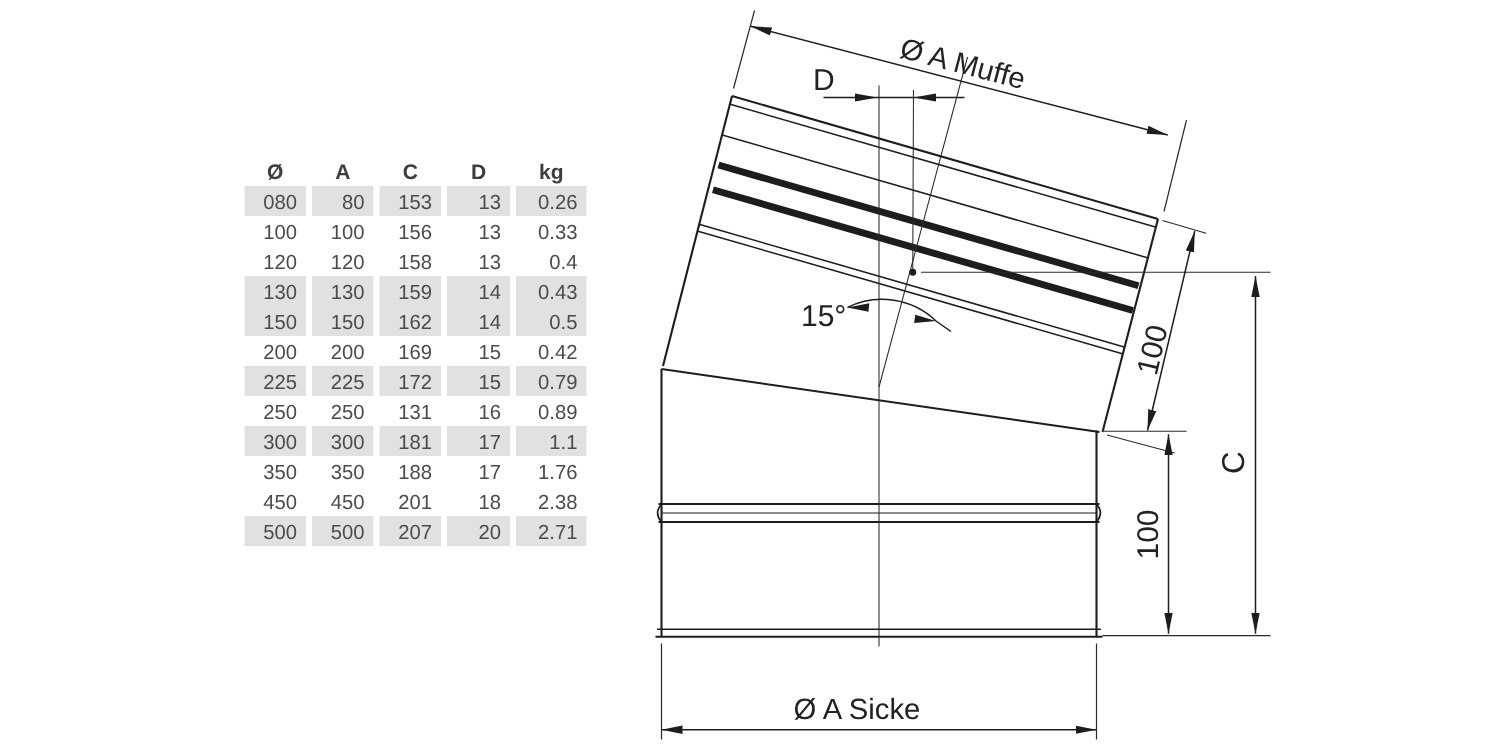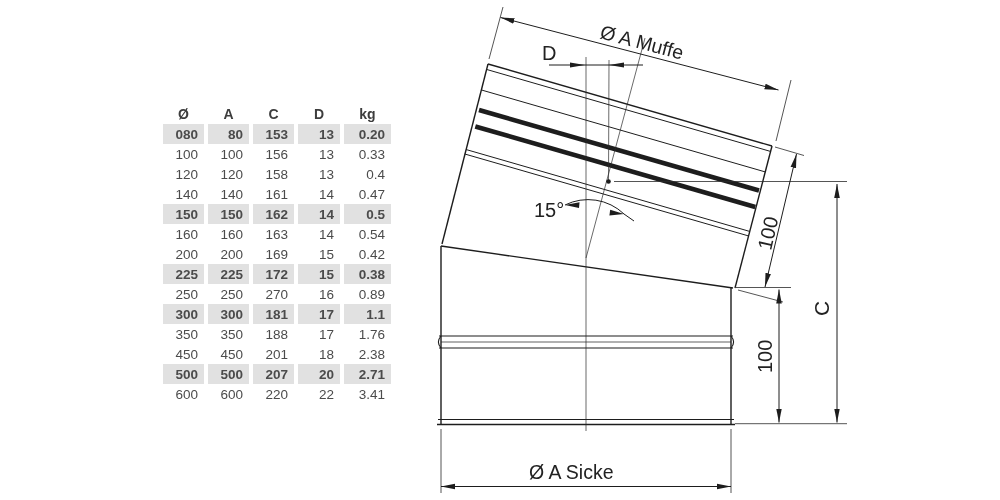--- a/index.html
+++ b/index.html
@@ -15,21 +15,21 @@
     font-size:13.5px;color:#4b4b4b;
   }
   table.spec th{
     font-weight:bold;color:#3d3d3d;font-size:14px;
     height:21px;padding:0;text-align:center;vertical-align:middle;
   }
   table.spec td{
     height:20px;padding:0 6px 0 0;text-align:right;vertical-align:middle;
     white-space:nowrap;
   }
-  table.spec tr.alt td{background:#e1e1e1;font-weight:bold;}
+  table.spec tr.alt td{background:#e1e1e1;}
   col.c1{width:41px}col.c2{width:41px}col.c3{width:41px}col.c4{width:42px}col.c5{width:47px}
   
   svg.drawing{position:absolute;left:0;top:0;width:1000px;height:500px;}
   svg.drawing text{
     font-family:"Liberation Sans", sans-serif;
     fill:#222222;
   }
 </style>
 </head>
 <body>
@@ -50,75 +50,68 @@
         <th>D</th>
         <th>kg</th>
       </tr>
   </thead>
   <tbody>
       <tr class="alt">
         <td>080</td>
         <td>80</td>
         <td>153</td>
         <td>13</td>
-        <td>0.20</td>
+        <td>0.26</td>
       </tr>
       <tr>
         <td>100</td>
         <td>100</td>
         <td>156</td>
         <td>13</td>
         <td>0.33</td>
       </tr>
       <tr>
         <td>120</td>
         <td>120</td>
         <td>158</td>
         <td>13</td>
         <td>0.4</td>
       </tr>
-      <tr>
-        <td>140</td>
-        <td>140</td>
-        <td>161</td>
+      <tr class="alt">
+        <td>130</td>
+        <td>130</td>
+        <td>159</td>
         <td>14</td>
-        <td>0.47</td>
+        <td>0.43</td>
       </tr>
       <tr class="alt">
         <td>150</td>
         <td>150</td>
         <td>162</td>
         <td>14</td>
         <td>0.5</td>
       </tr>
       <tr>
-        <td>160</td>
-        <td>160</td>
-        <td>163</td>
-        <td>14</td>
-        <td>0.54</td>
-      </tr>
-      <tr>
         <td>200</td>
         <td>200</td>
         <td>169</td>
         <td>15</td>
         <td>0.42</td>
       </tr>
       <tr class="alt">
         <td>225</td>
         <td>225</td>
         <td>172</td>
         <td>15</td>
-        <td>0.38</td>
+        <td>0.79</td>
       </tr>
       <tr>
         <td>250</td>
         <td>250</td>
-        <td>270</td>
+        <td>131</td>
         <td>16</td>
         <td>0.89</td>
       </tr>
       <tr class="alt">
         <td>300</td>
         <td>300</td>
         <td>181</td>
         <td>17</td>
         <td>1.1</td>
       </tr>
@@ -135,27 +128,20 @@
         <td>201</td>
         <td>18</td>
         <td>2.38</td>
       </tr>
       <tr class="alt">
         <td>500</td>
         <td>500</td>
         <td>207</td>
         <td>20</td>
         <td>2.71</td>
-      </tr>
-      <tr>
-        <td>600</td>
-        <td>600</td>
-        <td>220</td>
-        <td>22</td>
-        <td>3.41</td>
       </tr>
     </tbody>
 </table>
 
 <svg class="drawing" viewBox="0 0 1000 500" xmlns="http://www.w3.org/2000/svg">
   <defs>
     <marker id="arw" markerUnits="userSpaceOnUse" markerWidth="15" markerHeight="8" refX="14" refY="4" orient="auto-start-reverse">
       <path d="M14,4 L0,1.2 L0,6.8 Z" fill="#1d1d1d"></path>
     </marker>
   </defs>

